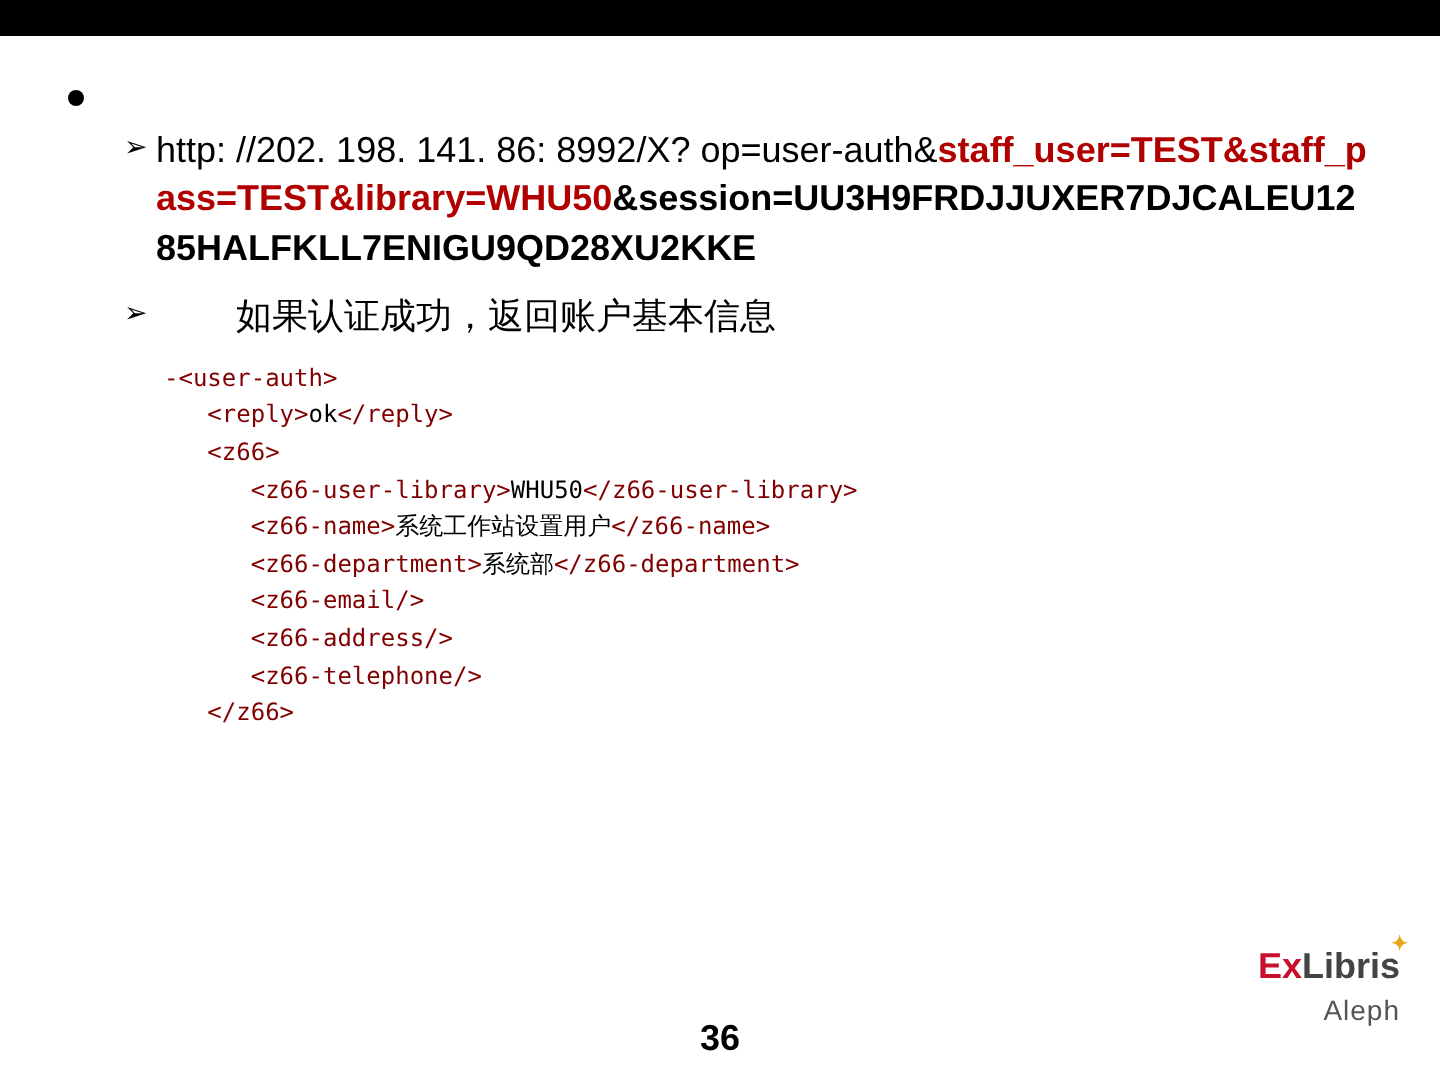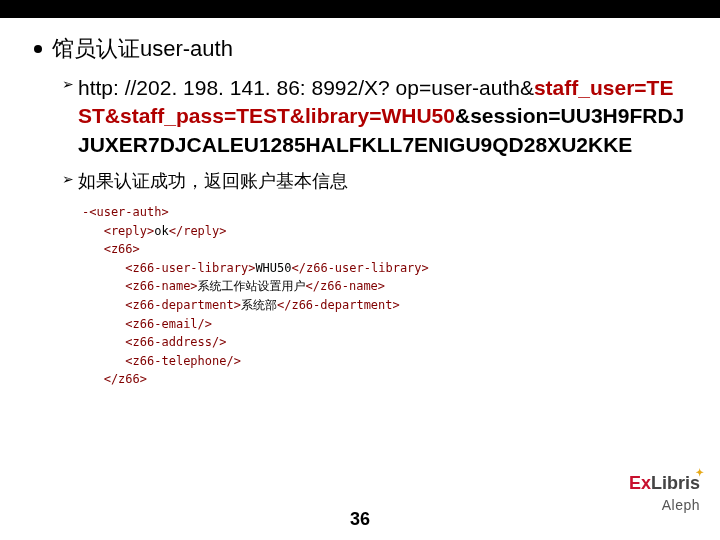--- a/index.html
+++ b/index.html
@@ -6,24 +6,24 @@
   body { width: 720px; height: 540px; background: #fff; font-family: "Microsoft YaHei", Arial, sans-serif; position: relative; }
   .topbar { height: 18px; background: #000; width: 100%; }
   .slide { padding: 16px 34px 0 34px; }
   .title { font-size: 24px; color: #000; font-weight: 600; padding-bottom: 6px; border-bottom: 1px solid #888; margin-bottom: 14px; }
   .row1 { display: flex; align-items: flex-start; margin-bottom: 10px; }
   .dot { width: 8px; height: 8px; background: #000; border-radius: 50%; flex: 0 0 auto; margin-top: 11px; margin-right: 10px; }
   .h2 { font-size: 22px; color: #000; }
   .sublist { margin-left: 28px; }
   .subitem { display: flex; align-items: flex-start; margin-bottom: 10px; }
   .arrow { flex: 0 0 auto; width: 16px; margin-top: 2px; color: #000; font-size: 14px; }
-  .urlblock { font-family: Verdana, Arial, sans-serif; font-size: 21px; line-height: 1.35; color: #000; word-break: break-all; }
+  .urlblock { font-family: Verdana, Arial, sans-serif; font-size: 18px; line-height: 1.35; color: #000; word-break: break-all; }
   .red { color: #b00000; font-weight: bold; }
   .bold { font-weight: bold; }
-  .succtext { font-size: 18px; color: #000; }
+  .succtext { font-size: 18px; color: #000; margin-left: 40px; }
   .xml { margin: 8px 0 0 48px; font-family: "SimSun", monospace; font-size: 12px; line-height: 1.55; color: #800000; white-space: pre; }
   .xml .v { color: #000; }
   .footer { position: absolute; left: 0; bottom: 0; width: 100%; height: 42px; display: flex; align-items: center; justify-content: center; }
   .pagenum { font-size: 18px; font-weight: bold; color: #000; }
   .logo { position: absolute; right: 20px; bottom: 28px; text-align: right; line-height: 1; }
   .ex { font-size: 18px; font-weight: 600; }
   .ex .e1 { color: #c8102e; }
   .ex .e2 { color: #444; }
   .star { position: absolute; right: -4px; top: -6px; font-size: 10px; color: #e6a817; }
   .aleph { font-size: 14px; color: #555; margin-top: 6px; letter-spacing: 0.5px; }
@@ -31,21 +31,20 @@
 </head>
 <body>
 
 <div class="topbar"></div>
 
 <div class="slide">
 
 
   <div class="row1">
     <div class="dot"></div>
-    <div class="h2">馆员认证user-auth</div>
   </div>
 
   <div class="sublist">
 
     <div class="subitem">
       <div class="arrow">➢</div>
       <div class="urlblock">
         <span>http: //202. 198. 141. 86: 8992/X? op=user-auth&amp;</span><span class="red">staff_user=TEST&amp;staff_pass=TEST&amp;library=WHU50</span><span class="bold">&amp;session=UU3H9FRDJJUXER7DJCALEU1285HALFKLL7ENIGU9QD28XU2KKE</span>
       </div>
     </div>

